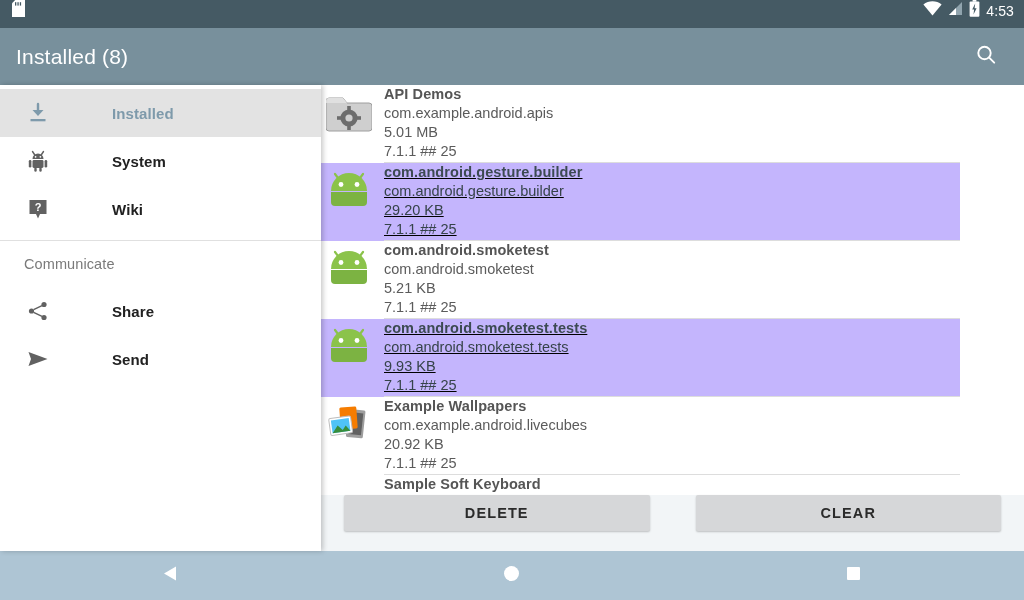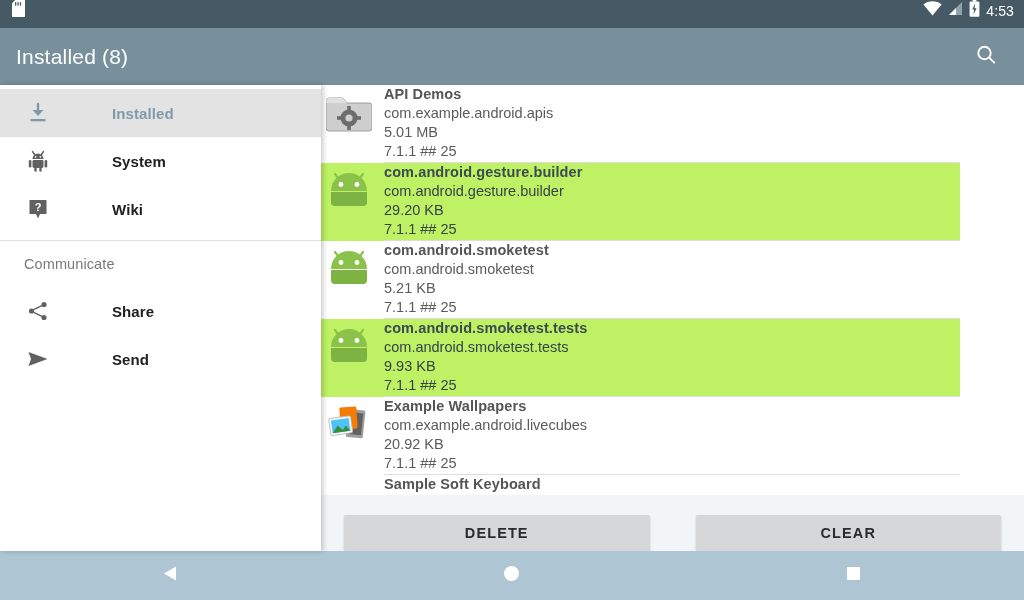--- a/index.html
+++ b/index.html
@@ -61,21 +61,21 @@
 
   
   .content {
     position:absolute; top:85px; left:321px; width:703px; height:410px;
     background:#ffffff; overflow:hidden;
   }
   .app-row {
     position:relative; height:78px; display:flex; align-items:flex-start;
     padding-left:63px; width:639px;
   }
-  .app-row.selected { background:#bef264; }
+  .app-row.selected { background:#c4b5fd;text-decoration:underline; }
   .app-row .divider {
     position:absolute; left:63px; right:0; bottom:0; height:1px; background:#dddddd;
   }
   .app-icon { position:absolute; left:0px; width:56px; height:56px; display:flex; align-items:center; justify-content:center; }
   .app-text { display:flex; flex-direction:column; justify-content:center; }
   .app-name { font-size:14.5px; font-weight:bold; color:#555555; line-height:19px; letter-spacing:.1px; }
   .app-pkg  { font-size:14.5px; color:#5b5b5b; line-height:19px; }
   .app-size { font-size:14.5px; color:#5b5b5b; line-height:19px; }
   .app-ver  { font-size:14.5px; color:#5b5b5b; line-height:19px; }
   .app-row.selected .app-name { color:#3c4a52; }
@@ -84,21 +84,21 @@
   .app-row.selected .app-ver { color:#36434a; }
 
   .partial-row {
     position:relative; height:30px; padding-left:63px; width:639px;
     display:flex; align-items:flex-start;
   }
 
   
   .buttonbar {
     position:absolute; top:495px; left:321px; width:703px; height:56px;
-    background:#f2f5f7; display:flex; align-items:flex-end;
+    background:#f2f5f7; display:flex; align-items:flex-start;
     padding:0 23px; gap:46px;
   }
   .flat-btn {
     flex:1; height:36px; background:#d6d7d9; border:none; border-radius:2px;
     color:#2b2b2b; font-size:14.5px; font-weight:bold; letter-spacing:1.1px;
     font-family:"Liberation Sans", sans-serif; cursor:pointer;
     box-shadow:0 1px 2px rgba(0,0,0,.22);
   }
 
   

